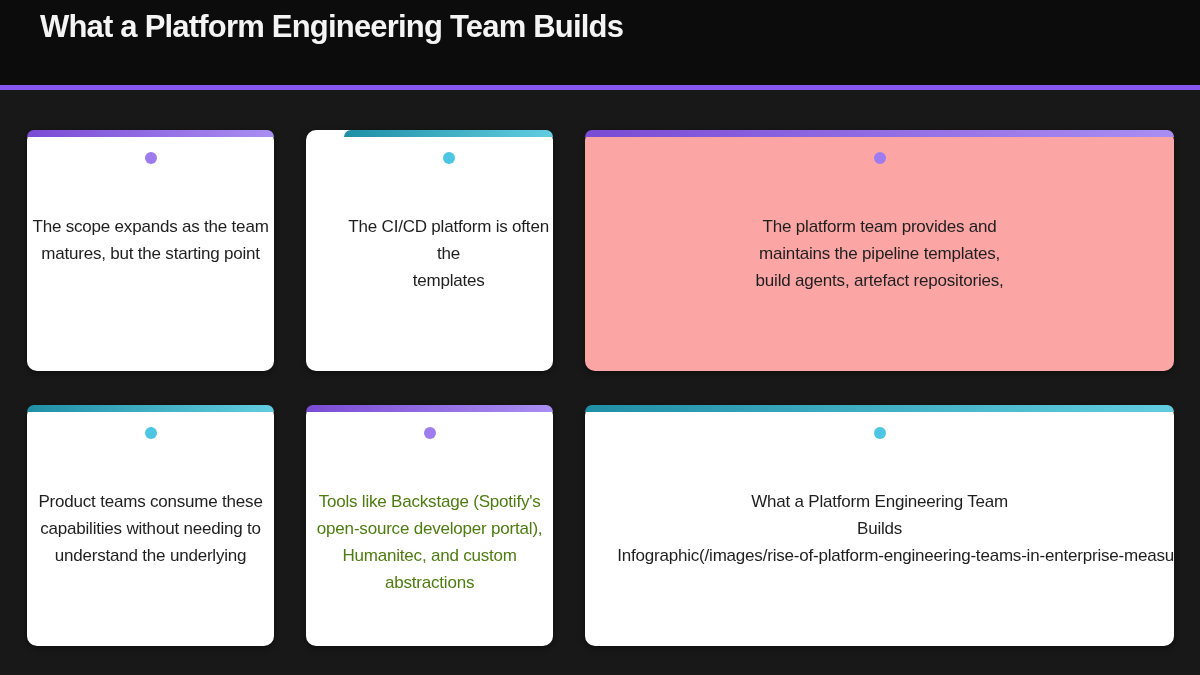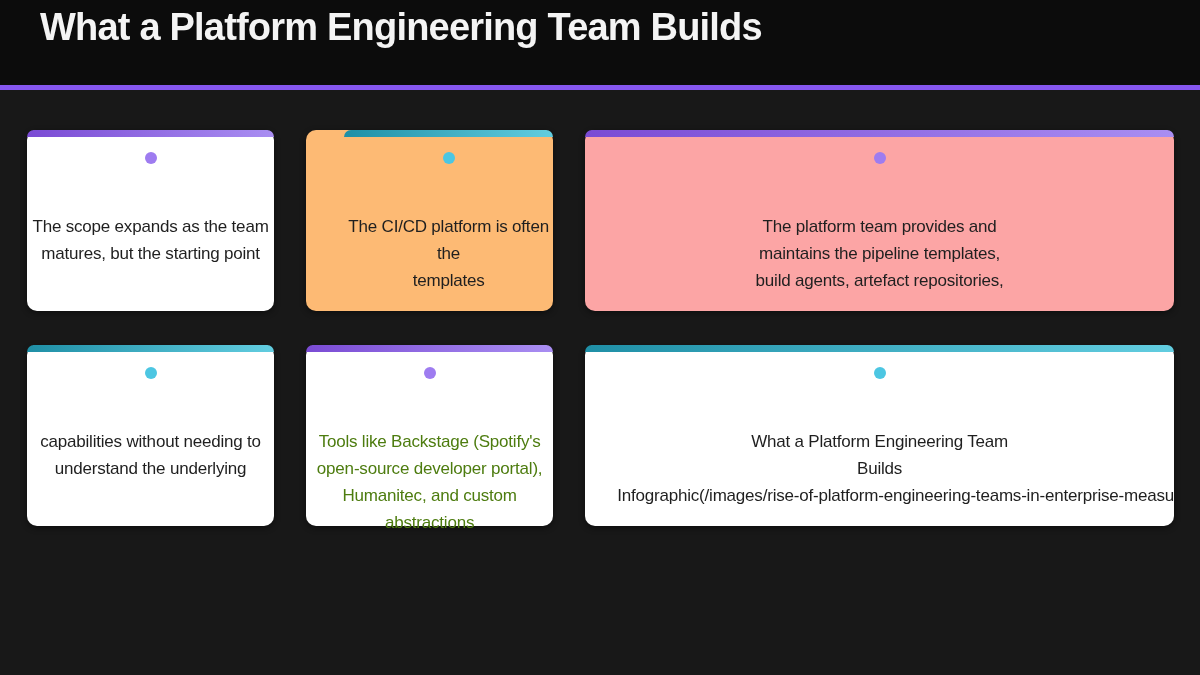--- a/index.html
+++ b/index.html
@@ -13,39 +13,39 @@
   }
   .header {
     height: 85px;
     background: #0c0c0c;
     box-sizing: border-box;
     padding: 7px 0 0 40px;
   }
   .page-title {
     margin: 0;
     color: #f4f4f4;
-    font-size: 38px;
+    font-size: 31px;
     font-weight: 700;
     letter-spacing: -0.8px;
     line-height: 40px;
   }
   .divider {
     height: 5px;
     width: 100%;
   }
   .grid {
     margin: 40px 26px 0 27px;
     display: grid;
     grid-template-columns: repeat(3, 1fr);
     column-gap: 32px;
     row-gap: 34px;
   }
   .card {
     position: relative;
-    height: 181px;
+    height: 241px;
     background: #ffffff;
     border-radius: 10px;
     box-shadow: 0 2px 6px rgba(0,0,0,0.45);
   }
   .card-accent {
     height: 7px;
     border-radius: 10px 10px 0 0;
   }
   .dot {
     width: 12px;
@@ -79,41 +79,42 @@
 
 <div class="grid">
     <div class="card" style="background: rgb(255, 255, 255);">
       <div class="card-accent" style="background: linear-gradient(90deg, rgb(122, 75, 212) 0%, rgb(169, 142, 242) 100%);"></div>
       <div class="dot" style="background: rgb(158, 124, 240);"></div>
       <div class="card-text" style="color: rgb(31, 31, 31);">
         <div class="card-line">The scope expands as the team</div>
         <div class="card-line">matures, but the starting point</div>
       </div>
     </div>
-    <div class="card" style="background: #fdba74; padding-left: 38px;">
+    <div class="card" style="background: #ffffff; padding-left: 38px;">
       <div class="card-accent" style="background: linear-gradient(90deg, rgb(31, 143, 166) 0%, rgb(98, 205, 224) 100%);"></div>
       <div class="dot" style="background: rgb(76, 198, 226);"></div>
       <div class="card-text" style="color: rgb(31, 31, 31);">
         <div class="card-line">The CI/CD platform is often the</div>
         <div class="card-line">templates</div>
       </div>
     </div>
     <div class="card" style="background: #fca5a5;">
       <div class="card-accent" style="background: linear-gradient(90deg, rgb(122, 75, 212) 0%, rgb(169, 142, 242) 100%);"></div>
       <div class="dot" style="background: rgb(158, 124, 240);"></div>
       <div class="card-text" style="color: rgb(31, 31, 31);">
         <div class="card-line">The platform team provides and</div>
         <div class="card-line">maintains the pipeline templates,</div>
         <div class="card-line">build agents, artefact repositories,</div>
       </div>
     </div>
     <div class="card" style="background: rgb(255, 255, 255);">
       <div class="card-accent" style="background: linear-gradient(90deg, rgb(31, 143, 166) 0%, rgb(98, 205, 224) 100%);"></div>
       <div class="dot" style="background: rgb(76, 198, 226);"></div>
       <div class="card-text" style="color: rgb(31, 31, 31);">
+        <div class="card-line">Product teams consume these</div>
         <div class="card-line">capabilities without needing to</div>
         <div class="card-line">understand the underlying</div>
       </div>
     </div>
     <div class="card" style="background: rgb(255, 255, 255);">
       <div class="card-accent" style="background: linear-gradient(90deg, rgb(122, 75, 212) 0%, rgb(169, 142, 242) 100%);"></div>
       <div class="dot" style="background: rgb(158, 124, 240);"></div>
       <div class="card-text" style="color: #4d7c0f;">
         <div class="card-line">Tools like Backstage (Spotify's</div>
         <div class="card-line">open-source developer portal),</div>

